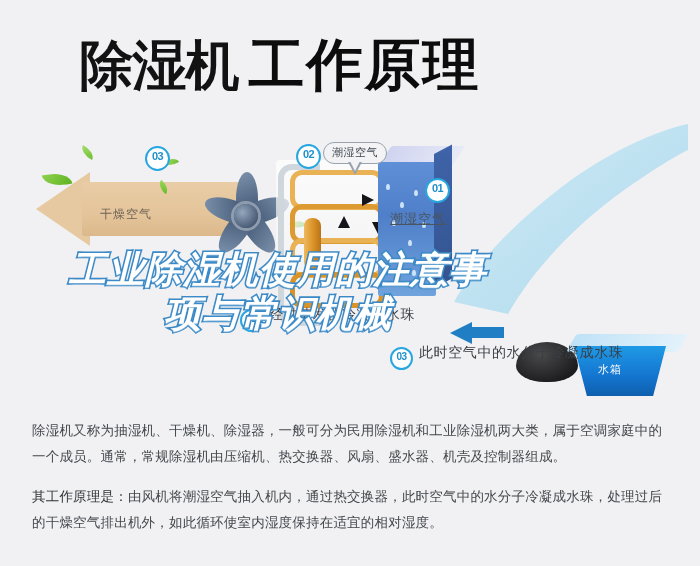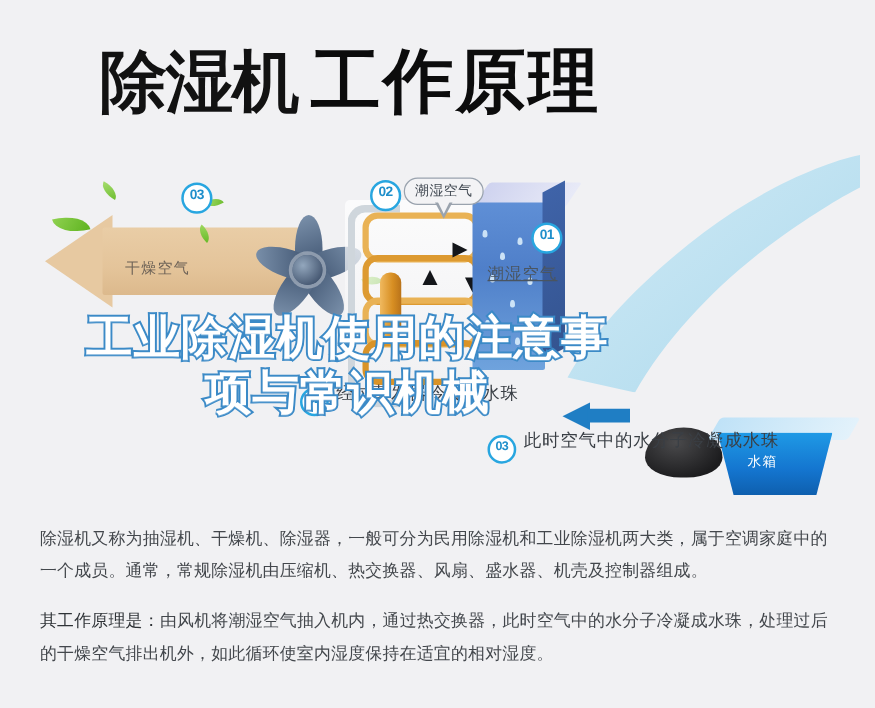--- a/index.html
+++ b/index.html
@@ -319,20 +319,21 @@
 
   
   .headline {
     position: absolute;
     left: 0;
     top: 248px;
     width: 556px;
     text-align: center;
     font-size: 37px;
     font-weight: 700;
+    font-style: italic;
     line-height: 44px;
     color: #ffffff;
     letter-spacing: 1px;
     -webkit-text-stroke: 3.2px #3b8ac7;
     paint-order: stroke fill;
     text-shadow: 0 1px 0 rgba(255,255,255,.25);
   }
   .headline .ln { display: block; }
 
   

